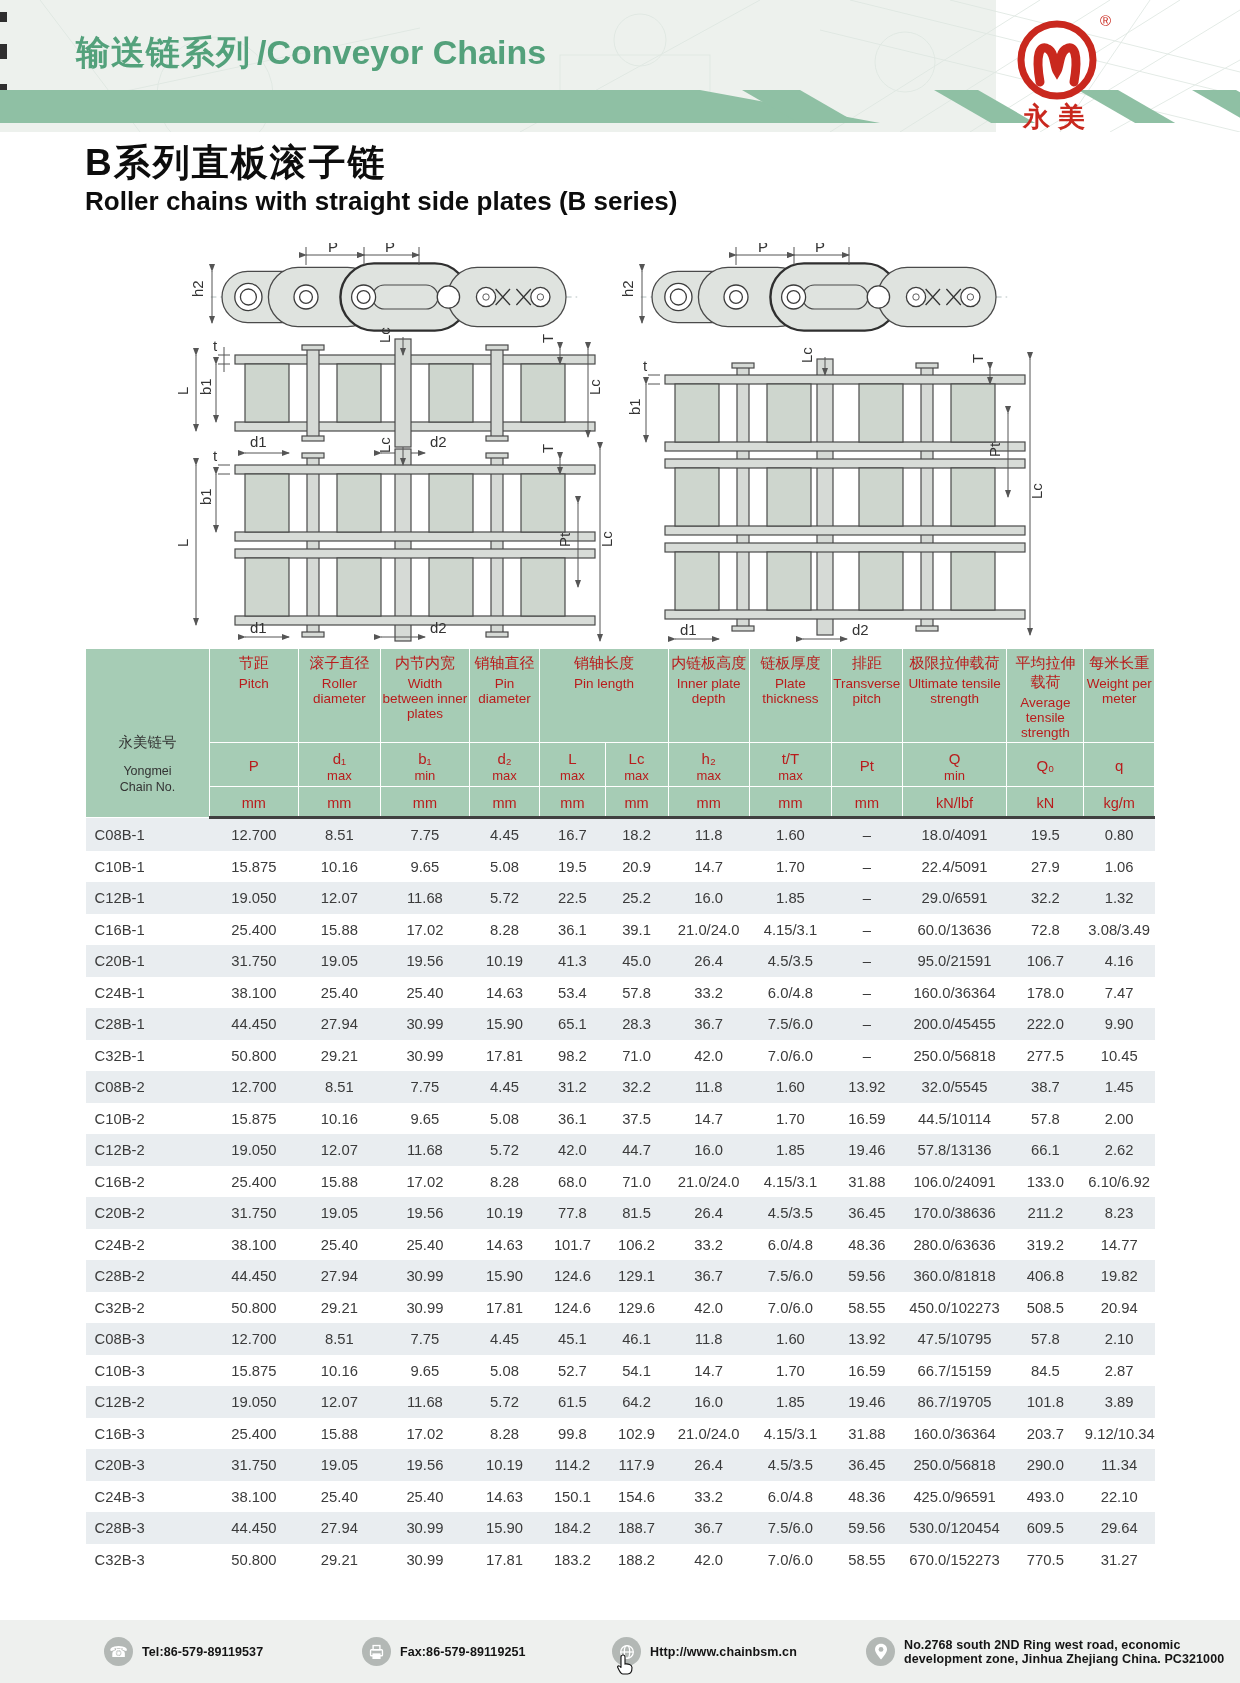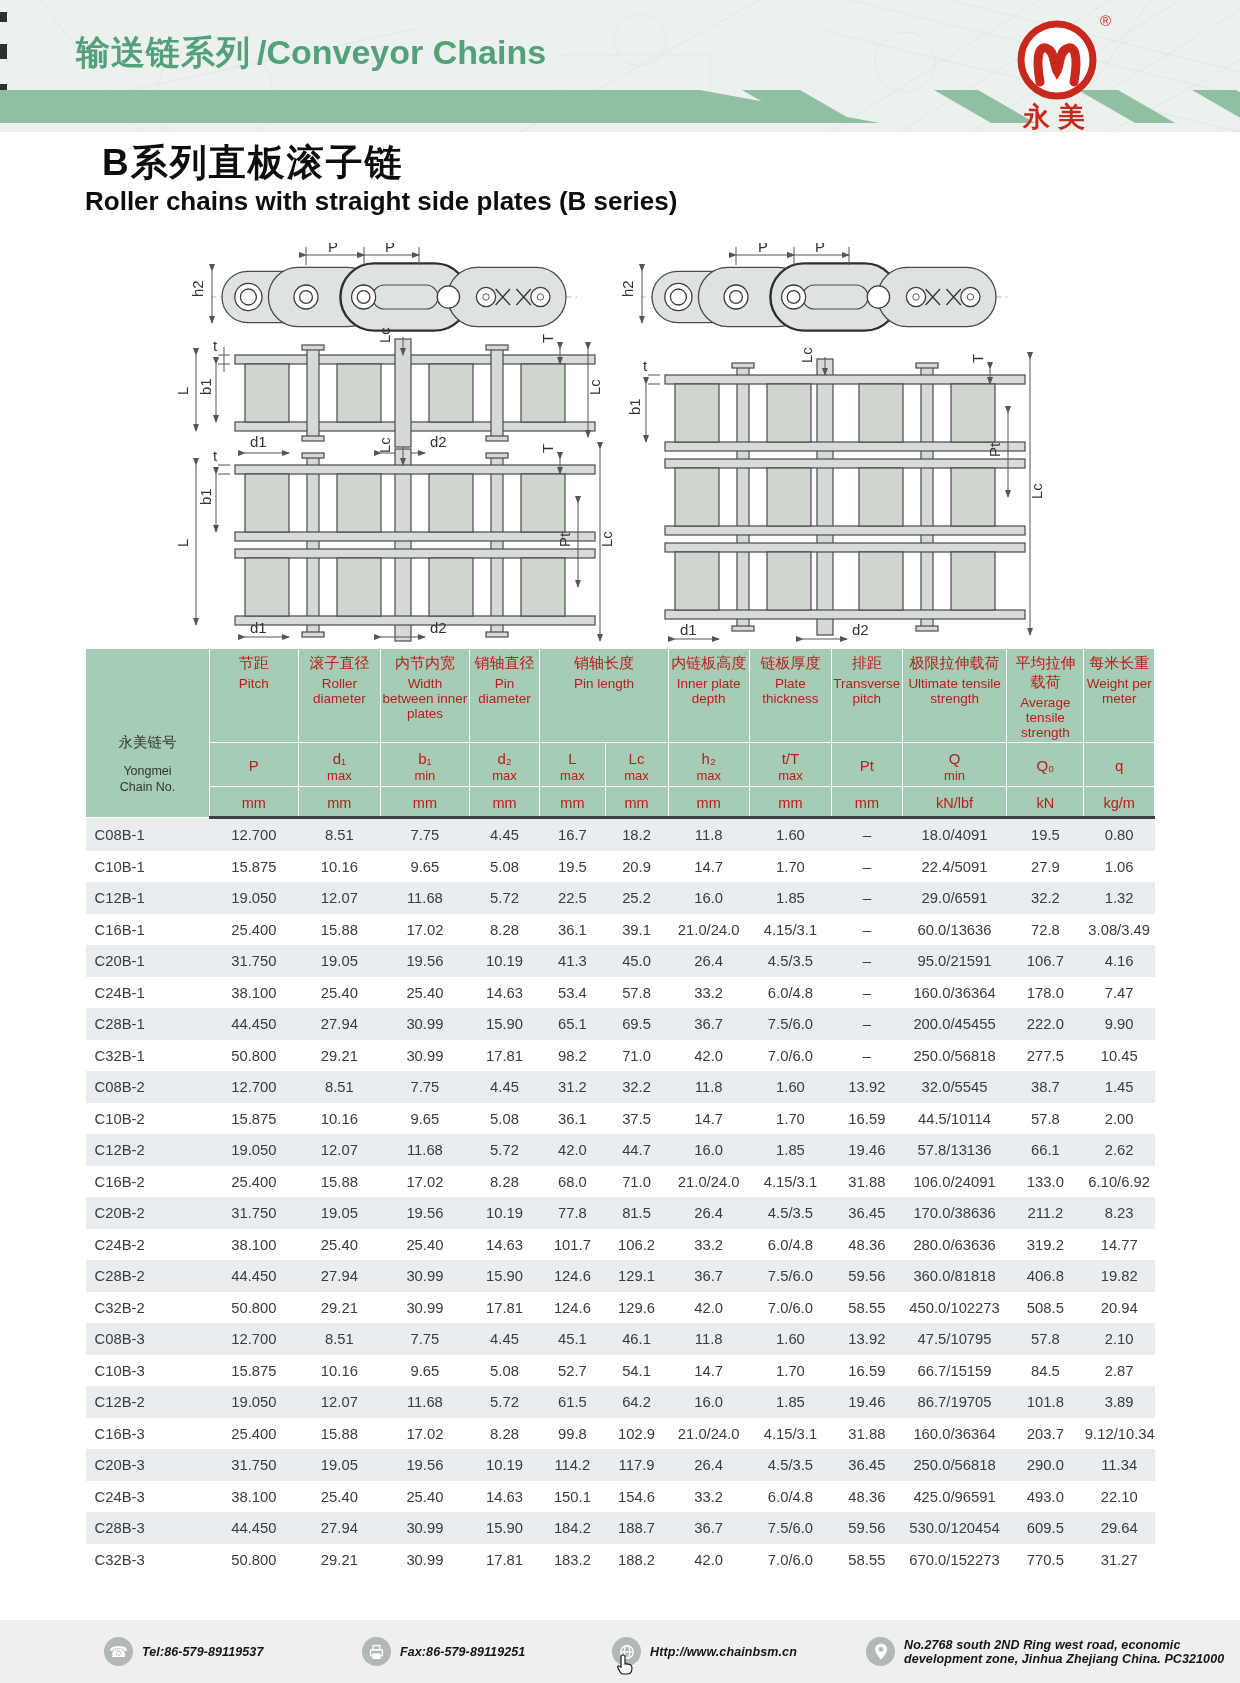--- a/index.html
+++ b/index.html
@@ -1,30 +1,30 @@
 <!DOCTYPE html>
 <html><head>
 <meta charset="utf-8">
 <style>
   html,body{margin:0;padding:0;}
   body{width:1240px;height:1683px;position:relative;overflow:hidden;background:#fff;
        font-family:"Liberation Sans","DejaVu Sans",sans-serif;color:#222;}
-  .header-zone{position:absolute;top:0;left:0;width:1240px;height:132px;background:#edf1ed;}
+  .header-zone{position:absolute;top:0;left:0;width:996px;height:132px;background:#edf1ed;}
   .cad{position:absolute;top:0;left:0;pointer-events:none;}
   .regmarks div{position:absolute;left:0;width:7px;background:#2e2e2e;}
   .series-title{position:absolute;left:76px;top:30px;font-size:34px;font-weight:800;
                 color:#53a17b;letter-spacing:1px;white-space:nowrap;}
   .series-title .en{font-weight:700;margin-left:6px;letter-spacing:0;}
   .band{position:absolute;top:90px;left:0;width:905px;height:33px;background:#8fc0a4;
         -webkit-clip-path:polygon(0 0,700px 0,880px 100%,0 100%);
         clip-path:polygon(0 0,700px 0,880px 100%,0 100%);}
   .stripe{position:absolute;top:90px;height:33px;background:#8fc0a4;
           transform:skewX(60deg);transform-origin:0 0;}
   .logo{position:absolute;left:985px;top:8px;width:160px;height:125px;}
-  .page-title-zh{position:absolute;left:102px;top:138px;font-size:37px;font-weight:800;color:#0d0d0d;letter-spacing:2px;}
+  .page-title-zh{position:absolute;left:85px;top:138px;font-size:37px;font-weight:800;color:#0d0d0d;letter-spacing:2px;}
   .page-title-en{position:absolute;left:85px;top:186px;font-size:26px;font-weight:700;color:#0d0d0d;}
   .diagrams{position:absolute;left:0;top:243px;}
   .diagrams text{fill:#333;font-size:15px;font-family:"Liberation Sans","DejaVu Sans",sans-serif;}
   .spec-table{position:absolute;left:85px;top:648px;width:1070px;border-collapse:collapse;table-layout:fixed;}
   .spec-table th{background:#a6ccb5;border:1px solid #fff;font-weight:normal;text-align:center;
                  color:#b91c1c;padding:5px 1px 2px;vertical-align:top;overflow:hidden;}
   tr.h-names th{height:84px;}
   tr.h-syms th{height:36px;}
   tr.h-units th{height:22px;font-size:14.5px;vertical-align:middle;border-bottom:3px solid #404040;}
   th.chaincol{vertical-align:bottom;padding-bottom:22px;color:#333;}
@@ -34,21 +34,21 @@
   th.gname .en{font-size:13.5px;line-height:1.12;}
   th.gsym{font-size:15px;line-height:1.2;vertical-align:middle;}
   th.gsym .sub{display:block;font-size:13px;}
   .spec-table td{height:29.5px;font-size:14.8px;color:#3b3b3b;text-align:center;white-space:nowrap;overflow:hidden;}
   tr.shade td{background:#e9edf0;}
   td.chain{text-align:left;padding-left:9px;}
   .footer{position:absolute;left:0;bottom:0;width:1240px;height:63px;background:#eef0ee;}
   .fitem{position:absolute;top:17px;display:flex;align-items:center;gap:9px;}
   .ficon{width:29px;height:29px;border-radius:50%;background:#b3b8b5;color:#fff;
          display:flex;align-items:center;justify-content:center;font-size:15px;flex:0 0 29px;}
-  .ftext{font-size:12.5px;font-weight:700;color:#141414;letter-spacing:0.1px;font-style:italic;}
+  .ftext{font-size:12.5px;font-weight:700;color:#141414;letter-spacing:0.1px;}
   .cursor{position:absolute;left:617px;bottom:8px;}
 </style>
 </head>
 <body>
 
 <div class="header-zone">
   <svg class="cad" width="1240" height="132">
     <g stroke="#dde6e0" stroke-width="1" fill="none" opacity="0.8">
       <circle cx="215" cy="95" r="58"></circle>
         <circle cx="640" cy="40" r="26"></circle>
@@ -443,21 +443,21 @@
         <td>178.0</td>
         <td>7.47</td>
       </tr>
       <tr class="shade">
         <td class="chain">C28B-1</td>
         <td>44.450</td>
         <td>27.94</td>
         <td>30.99</td>
         <td>15.90</td>
         <td>65.1</td>
-        <td>69.5</td>
+        <td>28.3</td>
         <td>36.7</td>
         <td>7.5/6.0</td>
         <td>–</td>
         <td>200.0/45455</td>
         <td>222.0</td>
         <td>9.90</td>
       </tr>
       <tr>
         <td class="chain">C32B-1</td>
         <td>50.800</td>

